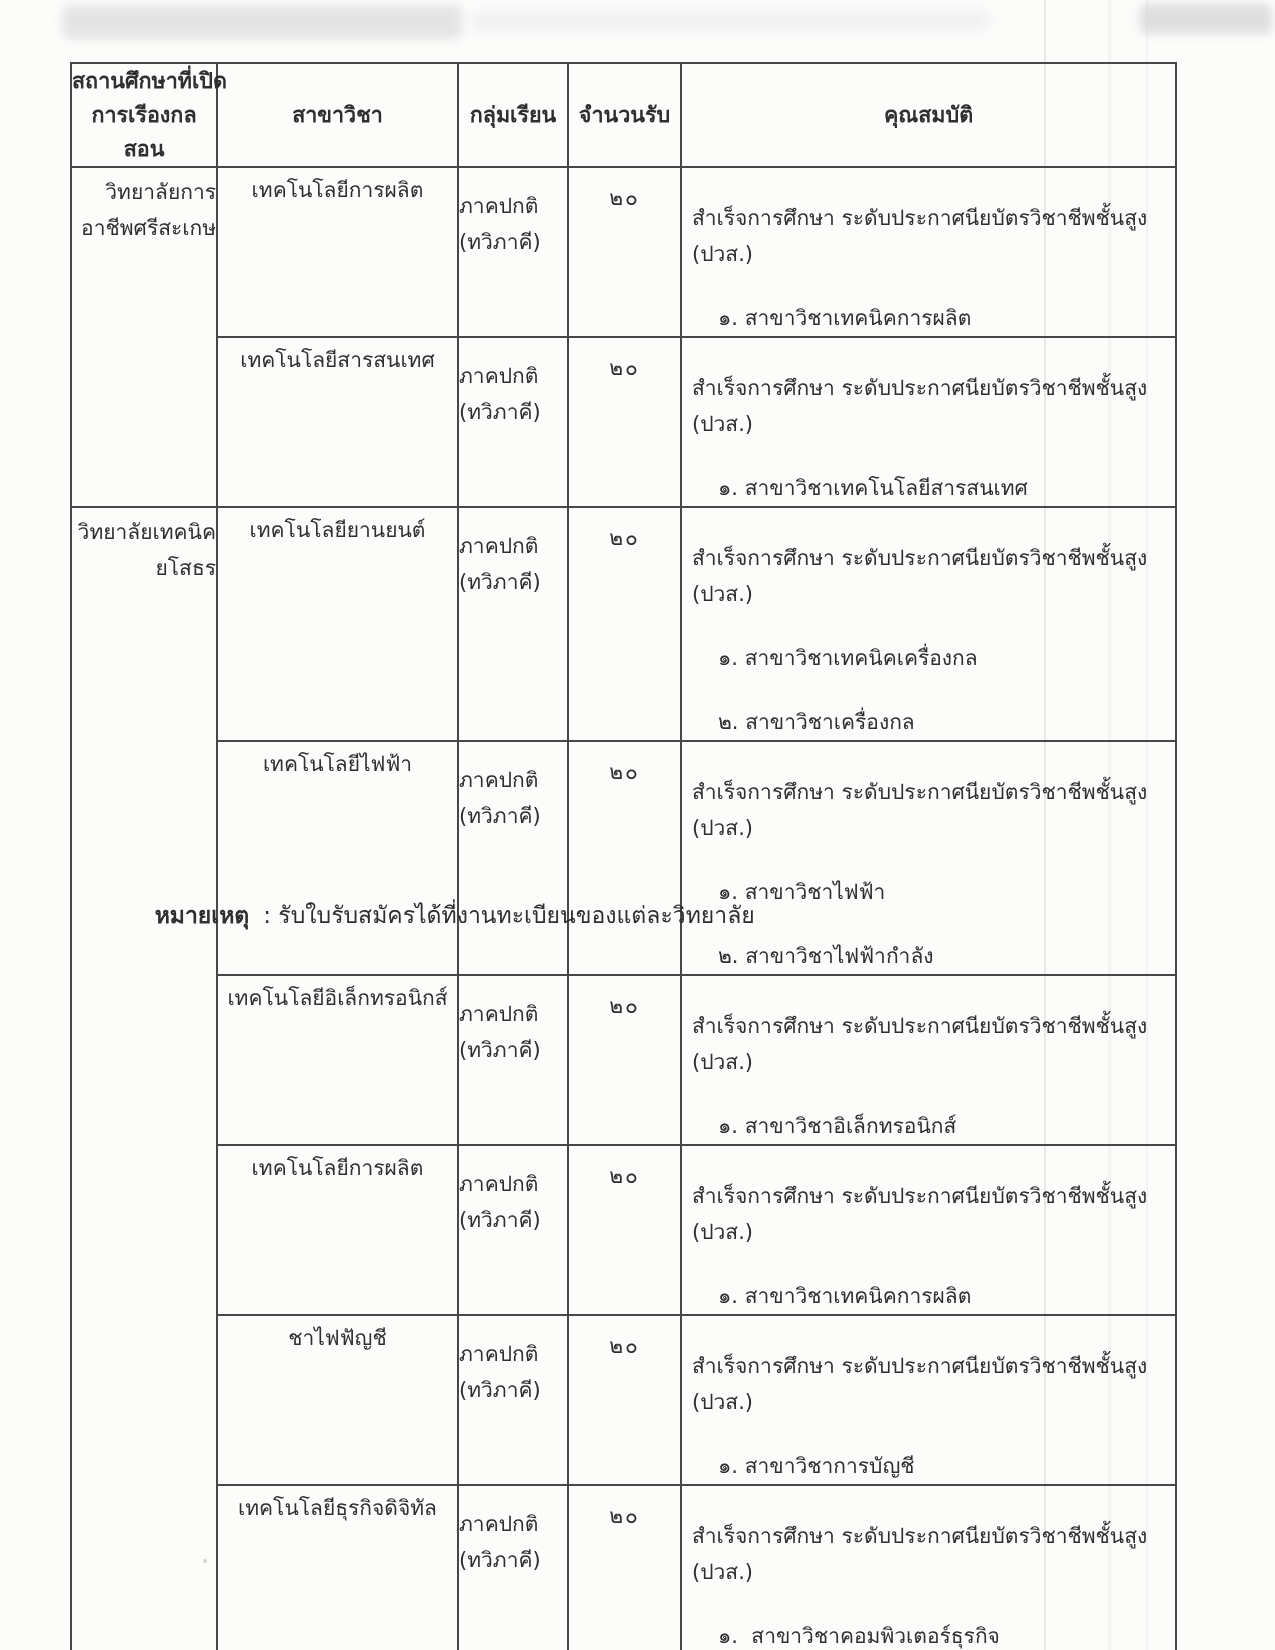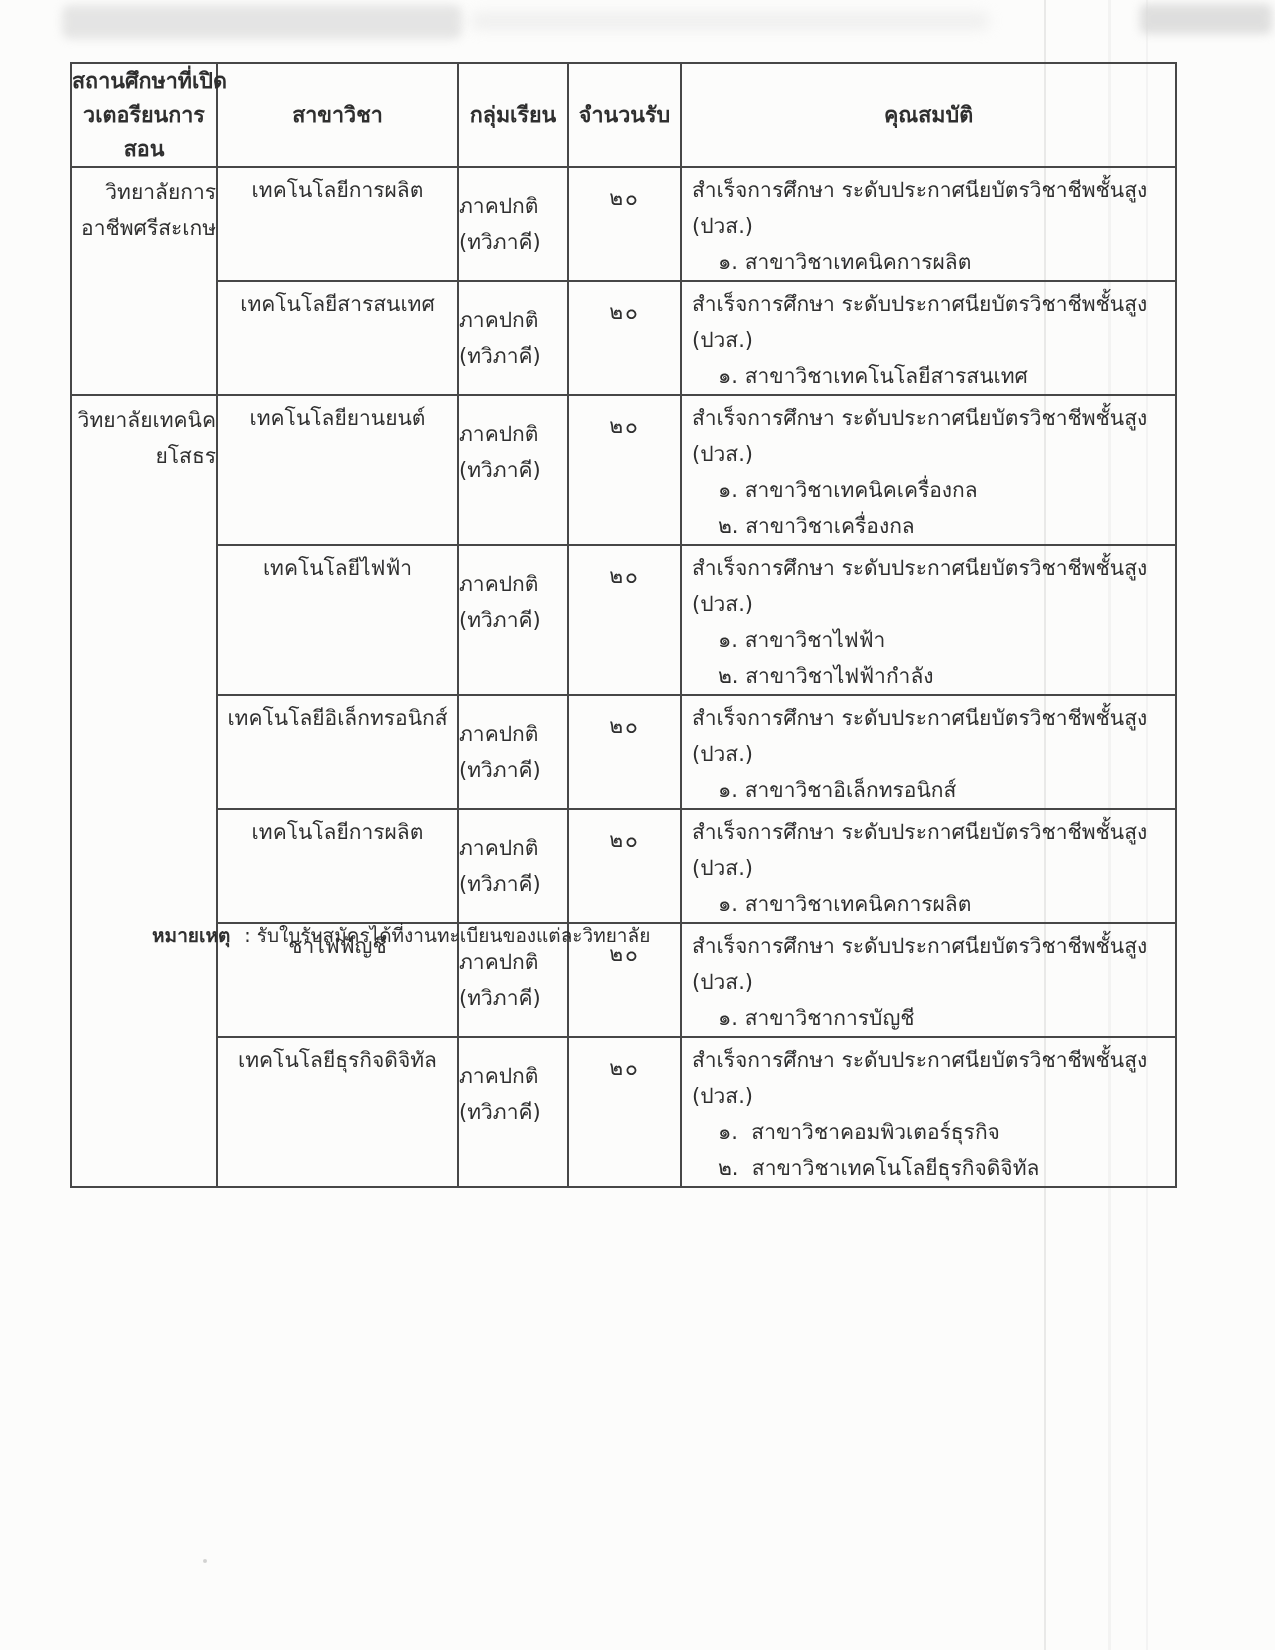--- a/index.html
+++ b/index.html
@@ -38,27 +38,27 @@
   }
   thead th{
     vertical-align:middle;text-align:center;
     font-weight:bold;font-size:21.5px;line-height:34px;
   }
   td.c-inst{ text-align:right;padding-top:6px; }
   td.c-major{ text-align:center;padding-top:4px;margin-top:8px; }
   td.c-group{ text-align:left;padding-top:20px; }
   td.c-intake{ text-align:center;padding-top:12px;letter-spacing:2px; }
   td.c-qual{ text-align:left;padding:4px 0 0 10px; }
-  .qual-line{ white-space:pre-wrap; }
+  .qual-line{ white-space:pre-wrap;margin-top:28px; }
   .qual-line.indent{ margin-left:26px; }
 
   
   .note{
-    position:absolute;left:140px;top:884px;
-    font-size:19px;line-height:34px;white-space:pre-wrap;
+    position:absolute;left:140px;top:864px;
+    font-size:23px;line-height:34px;white-space:pre-wrap;
   }
   .note .lbl{font-weight:bold;margin-right:14px;}
 </style>
 </head>
 <body>
 
 <div class="noise noise-a"></div>
 <div class="noise noise-b"></div>
 <div class="noise noise-c"></div>
 <div class="noise crease-1"></div>
@@ -71,21 +71,21 @@
     <col style="width:146px">
       <col style="width:241px">
       <col style="width:110px">
       <col style="width:113px">
       <col style="width:495px">
   </colgroup>
   <thead>
     <tr style="height:100px">
       <th>
         <div>สถานศึกษาที่เปิด</div>
-        <div>วเตอรียนการ</div>
+        <div>การเรีองกล</div>
         <div>สอน</div>
       </th>
       <th>สาขาวิชา</th>
       <th>กลุ่มเรียน</th>
       <th>จำนวนรับ</th>
       <th>คุณสมบัติ</th>
     </tr>
   </thead>
   <tbody>
 

